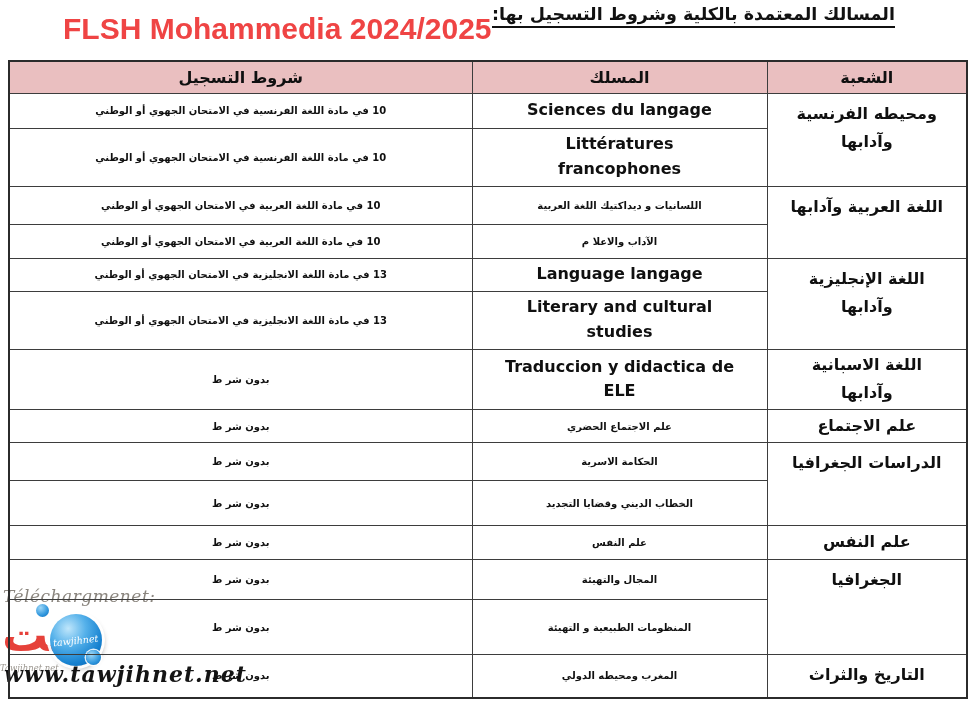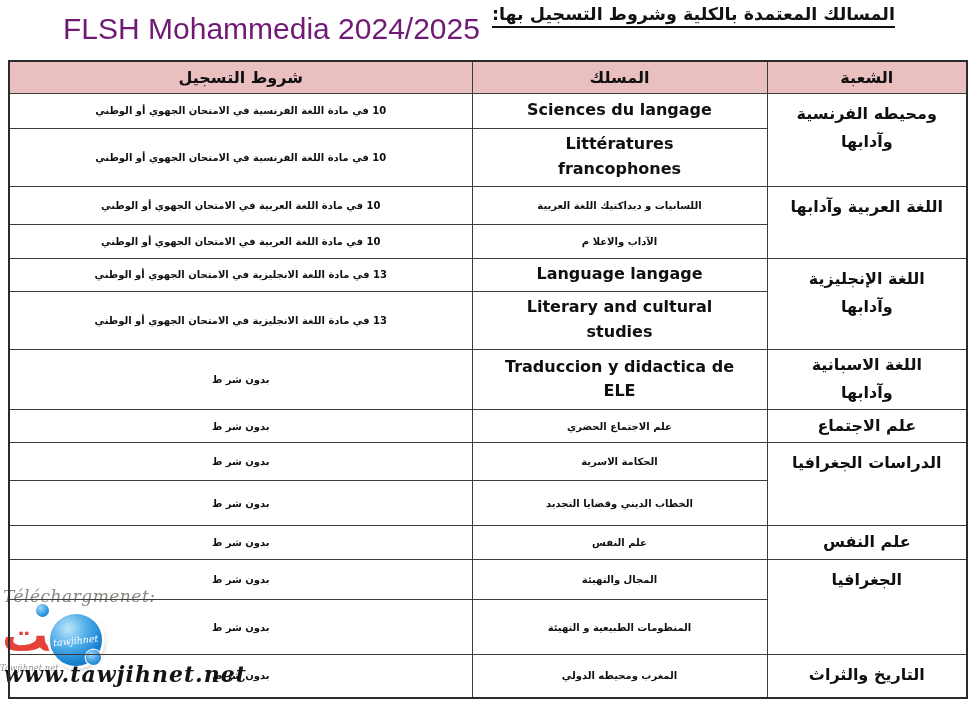--- a/index.html
+++ b/index.html
@@ -3,21 +3,21 @@
 <meta charset="utf-8">
 <style>
   html,body{margin:0;padding:0;}
   body{
     width:974px;height:703px;position:relative;background:#ffffff;overflow:hidden;
     font-family:"Liberation Sans","DejaVu Sans",sans-serif;
   }
   
   .page-title{
     position:absolute;left:63px;top:12px;
-    font-size:30px;font-weight:normal;color:#701a75;letter-spacing:0px;
+    font-size:30px;font-weight:bold;color:#ef4444;letter-spacing:0px;
   }
   .section-heading{
     position:absolute;left:492px;top:4px;direction:rtl;
     font-size:17.5px;font-weight:bold;color:#111;
     border-bottom:2.5px solid #111;padding-bottom:2px;
     font-family:"DejaVu Sans",sans-serif;
   }
   
   .watermark{position:absolute;z-index:0;}
   .wm-telecharg{

